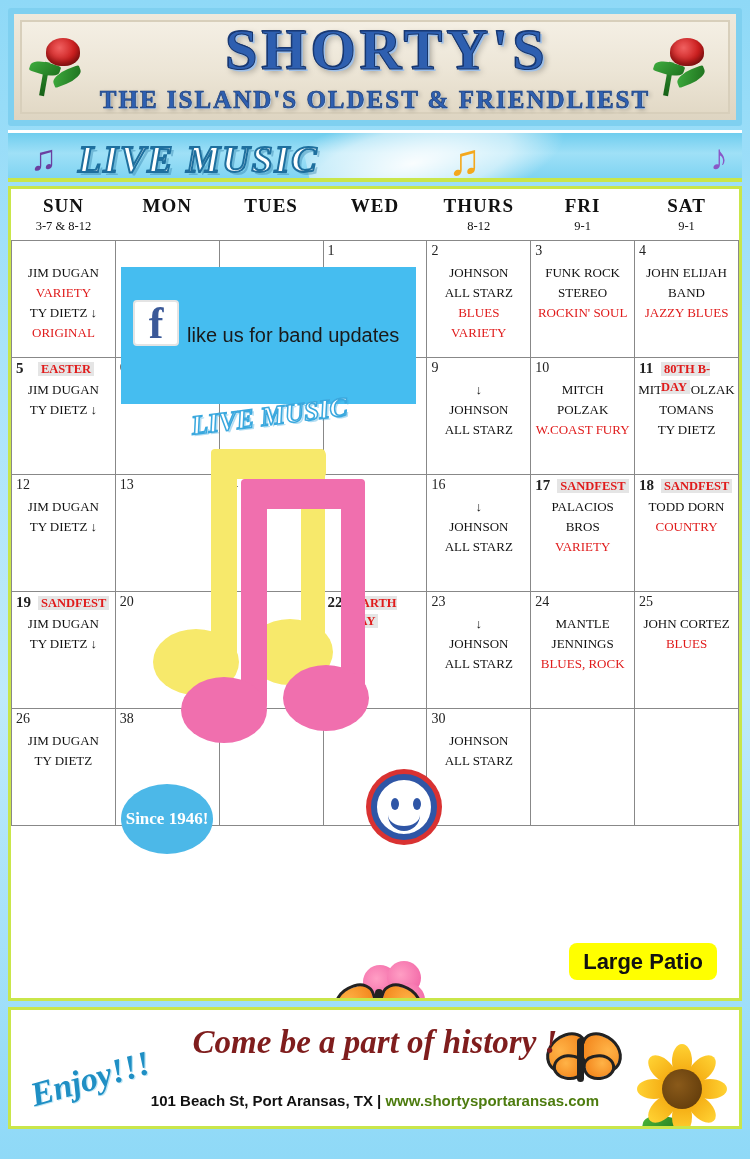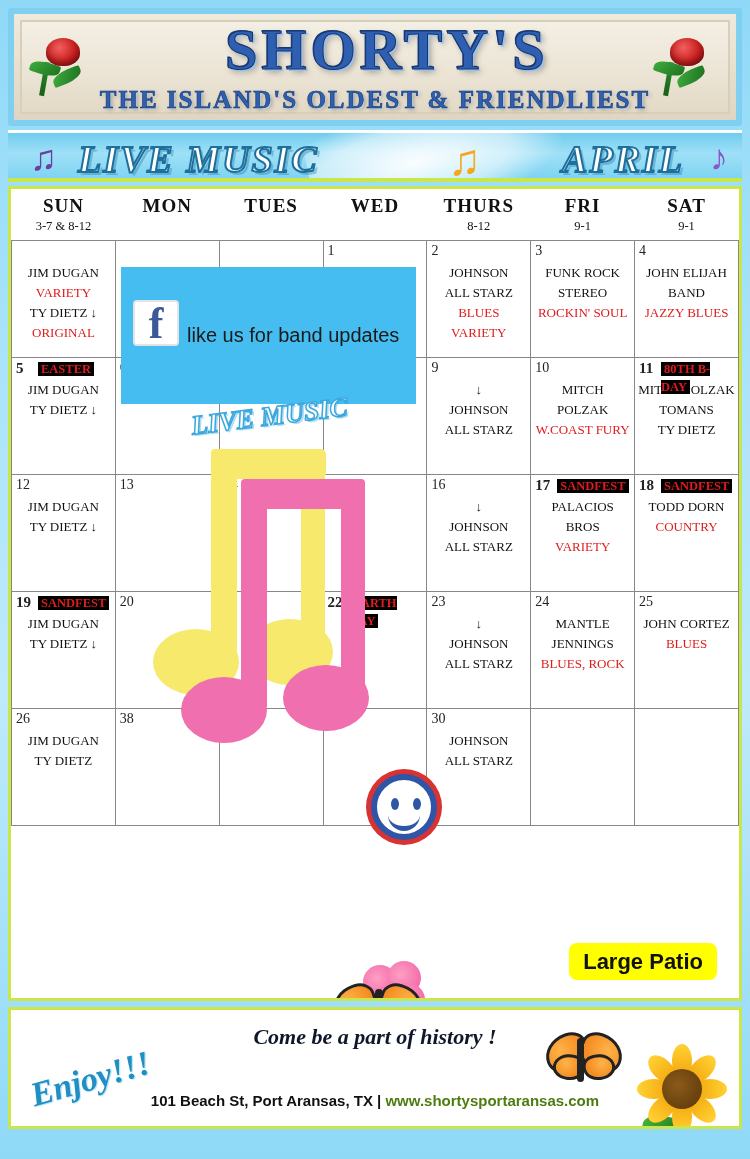--- a/index.html
+++ b/index.html
@@ -156,21 +156,21 @@
   .cell-body {
     margin-top:20px;
     text-align:center;
     font-family:"Liberation Serif", serif;
     font-size:13px;
     line-height:1.55;
     color:#111;
   }
   .cell-body .red { color:#e01b1b; }
   .hl {
-    background:#000000;
+    background:#e5e5e5;
     color:#e01b1b;
     font-weight:bold;
     padding:0 3px;
     font-size:12.5px;
   }
   .tag-top {
     position:absolute; top:1px; left:26px;
     font-family:"Liberation Serif", serif;
   }
   
@@ -288,21 +288,21 @@
     background:#ffffff;
     border:3px solid #c9e64a;
     position:relative;
     overflow:hidden;
   }
   .f-title {
     position:absolute; top:14px; left:0; right:0;
     text-align:center;
     font-family:"Liberation Serif", serif;
     font-weight:bold; font-style:italic;
-    font-size:22px; color:#0f172a;
+    font-size:33px; color:#7f1d1d;
   }
   .f-sub {
     position:absolute; top:48px; left:0; right:0;
     text-align:center;
     font-family:"Liberation Sans", sans-serif;
     font-weight:bold; font-size:22px; color:#111;
   }
   .f-addr {
     position:absolute; top:82px; left:0; right:0;
     text-align:center;
@@ -366,21 +366,20 @@
     <div class="sign-title">SHORTY'S</div>
     <div class="sign-sub">THE ISLAND'S OLDEST &amp; FRIENDLIEST</div>
   </div>
 
   <div class="banner">
     <div class="swoosh"></div>
     <div class="note n1">♫</div>
     <div class="note n2">♫</div>
     <div class="note n3">♪</div>
     <div class="banner-text">LIVE MUSIC</div>
-    <div class="banner-month">APRIL</div>
   </div>
 
   <div class="cal-wrap">
     <table class="cal">
       <tbody>
           <tr>
         <th class="dow">SUN</th>
         <th class="dow">MON</th>
         <th class="dow">TUES</th>
         <th class="dow">WED</th>
@@ -639,20 +638,21 @@
         <div class="head yellow" style="left:76px; top:170px;"></div>
       </div>
       <div class="ma-note" style="left:70px; top:40px;">
         <div class="stem pink" style="left:40px; top:0; height:230px;"></div>
         <div class="stem pink" style="left:140px; top:0; height:220px; width:24px;"></div>
         <div class="stem pink" style="left:40px; top:0; width:124px; height:30px; border-radius:6px;"></div>
         <div class="head pink" style="left:-20px; top:198px;"></div>
         <div class="head pink" style="left:82px; top:186px;"></div>
       </div>
       <div class="smiley"></div>
+      <div class="since-badge">Since 1946!</div>
     </div>
 
     <div class="hibiscus">
       <div class="hib-petal" style="left:0; top:4px;"></div>
       <div class="hib-petal" style="left:24px; top:0;"></div>
       <div class="hib-petal" style="left:28px; top:22px;"></div>
       <div class="hib-petal" style="left:4px; top:26px;"></div>
     </div>
     <div class="butterfly-cal">
       <div class="bf-wing" style="left:2px; top:26px; transform:rotate(-18deg);"></div>

